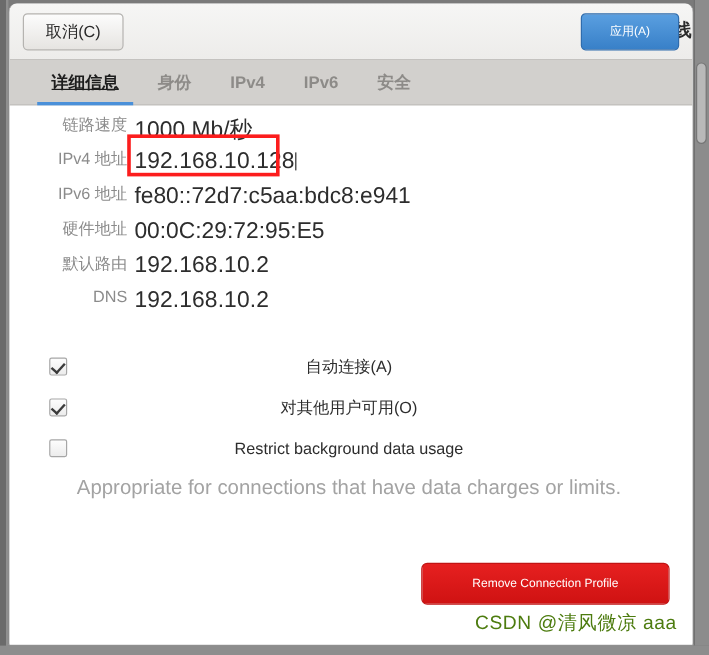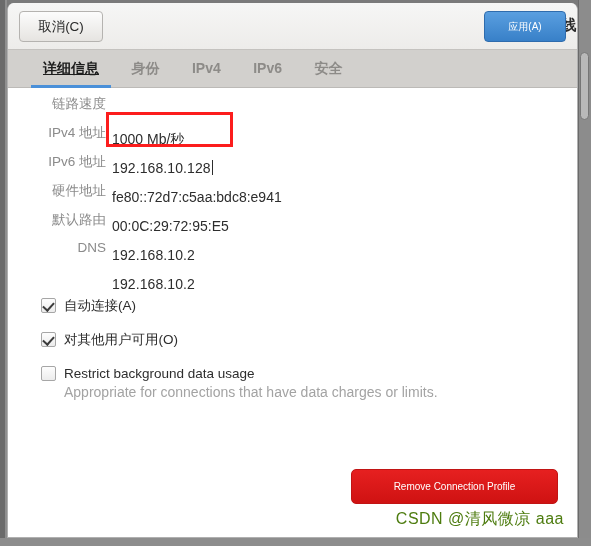--- a/index.html
+++ b/index.html
@@ -180,23 +180,22 @@
     width: 98px;
     top: 4px;
     text-align: right;
     font-size: 13.5px;
     color: #8b8b8b;
   }
   .row .val {
     position: absolute;
     left: 104px;
     top: 4px;
-    font-size: 14px;
+    font-size: 19px;
     color: #2d2d2d;
-    margin-top: 36px;
   }
   .row .val.mono-ish {
     letter-spacing: 0.1px;
   }
 
   
   .annot-box {
     position: absolute;
     left: 98px;
     top: -8px;
@@ -219,20 +218,21 @@
   
   .checks {
     position: absolute;
     left: 33px;
     top: 208px;
   }
   .chk-row {
     position: relative;
     margin-bottom: 14px;
     min-height: 20px;
+    text-align: center;
   }
   .chk-row.last {
     margin-top: 9px;
   }
   .cbox {
     position: absolute;
     left: 0;
     top: 2px;
     width: 15px;
     height: 15px;
@@ -255,24 +255,24 @@
   .chk-label {
     display: block;
     padding-left: 23px;
     font-size: 13.5px;
     color: #2d2d2d;
     line-height: 19px;
   }
   .chk-sub {
     display: block;
     padding-left: 23px;
-    font-size: 14px;
+    font-size: 17px;
     color: #a3a3a3;
     line-height: 16px;
-    margin-top: 1px;
+    margin-top: 16px;
   }
 
   
   .btn-remove {
     position: absolute;
     right: 19px;
     bottom: 32px;
     width: 207px;
     height: 35px;
     border: 1px solid #c11414;

